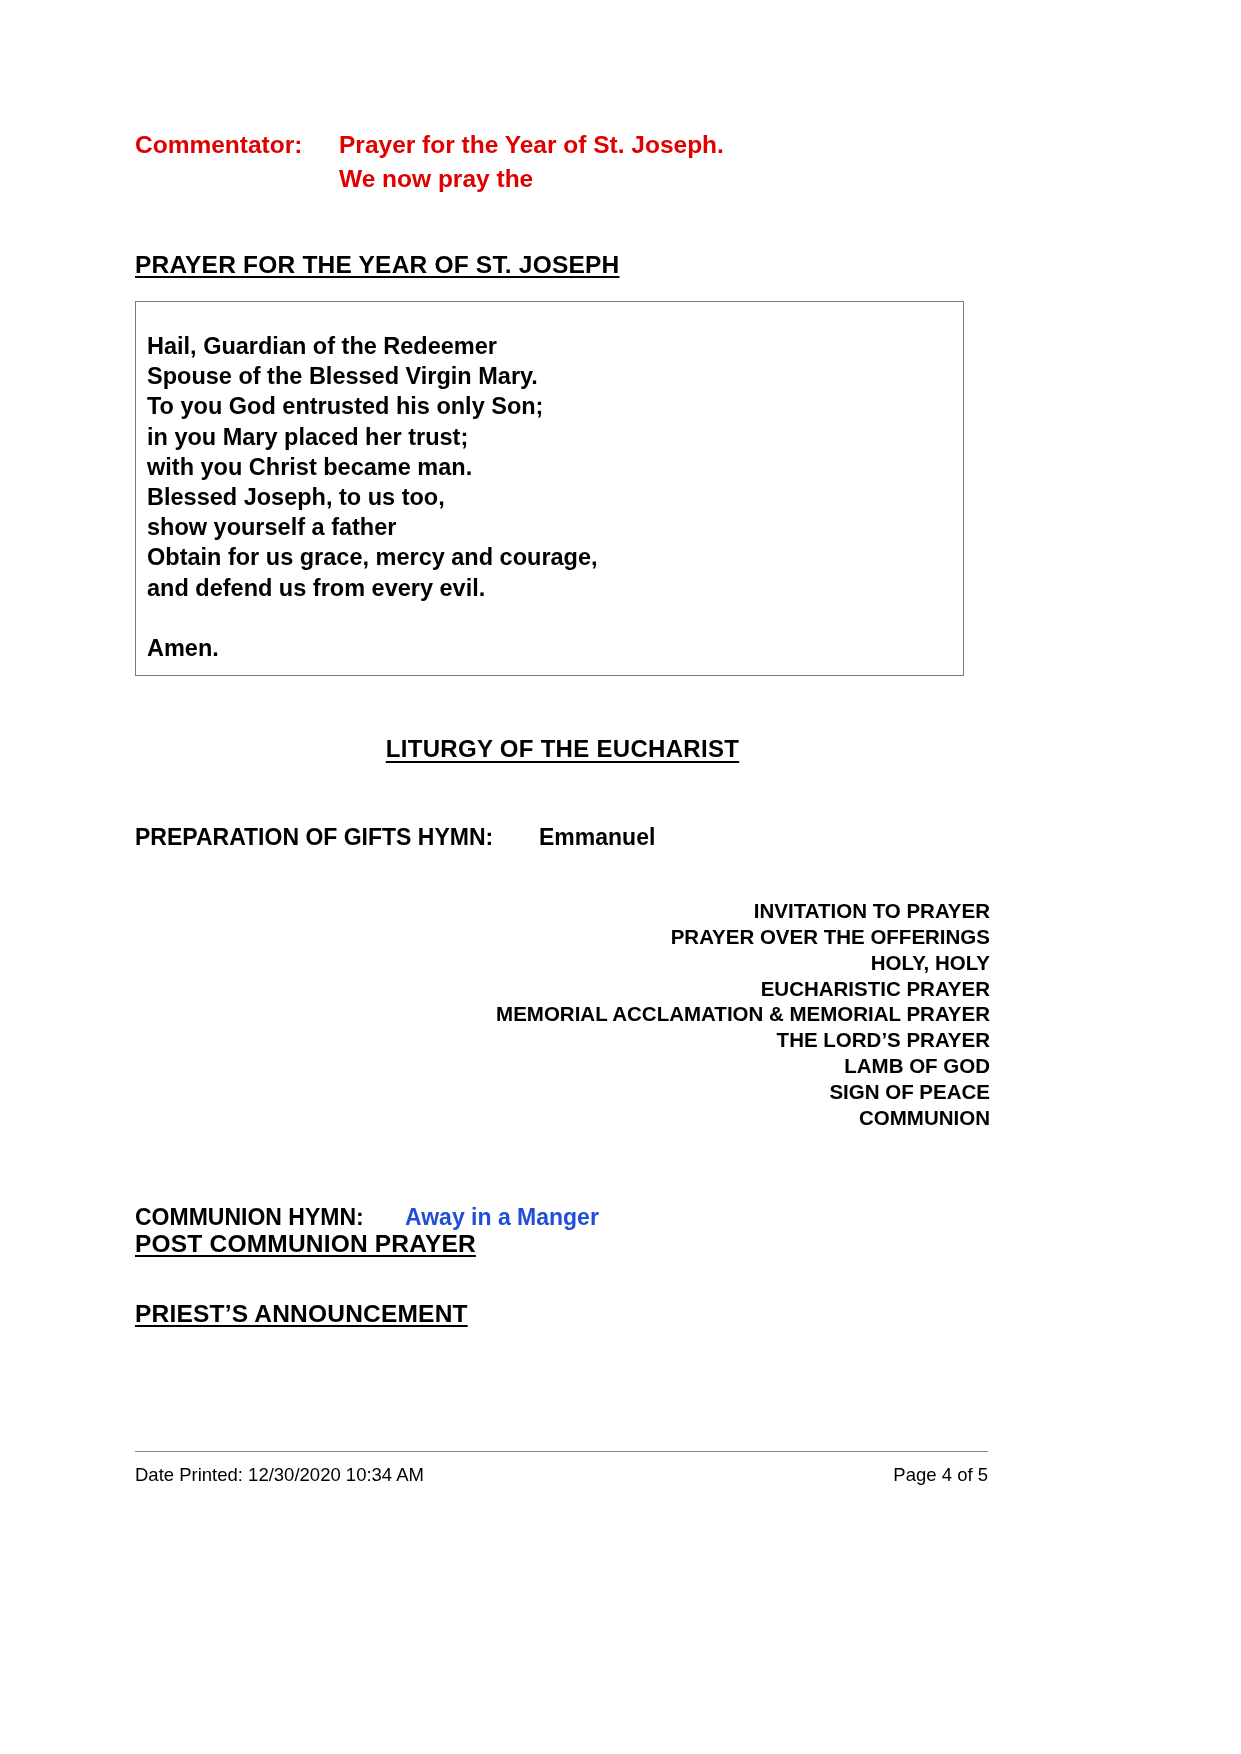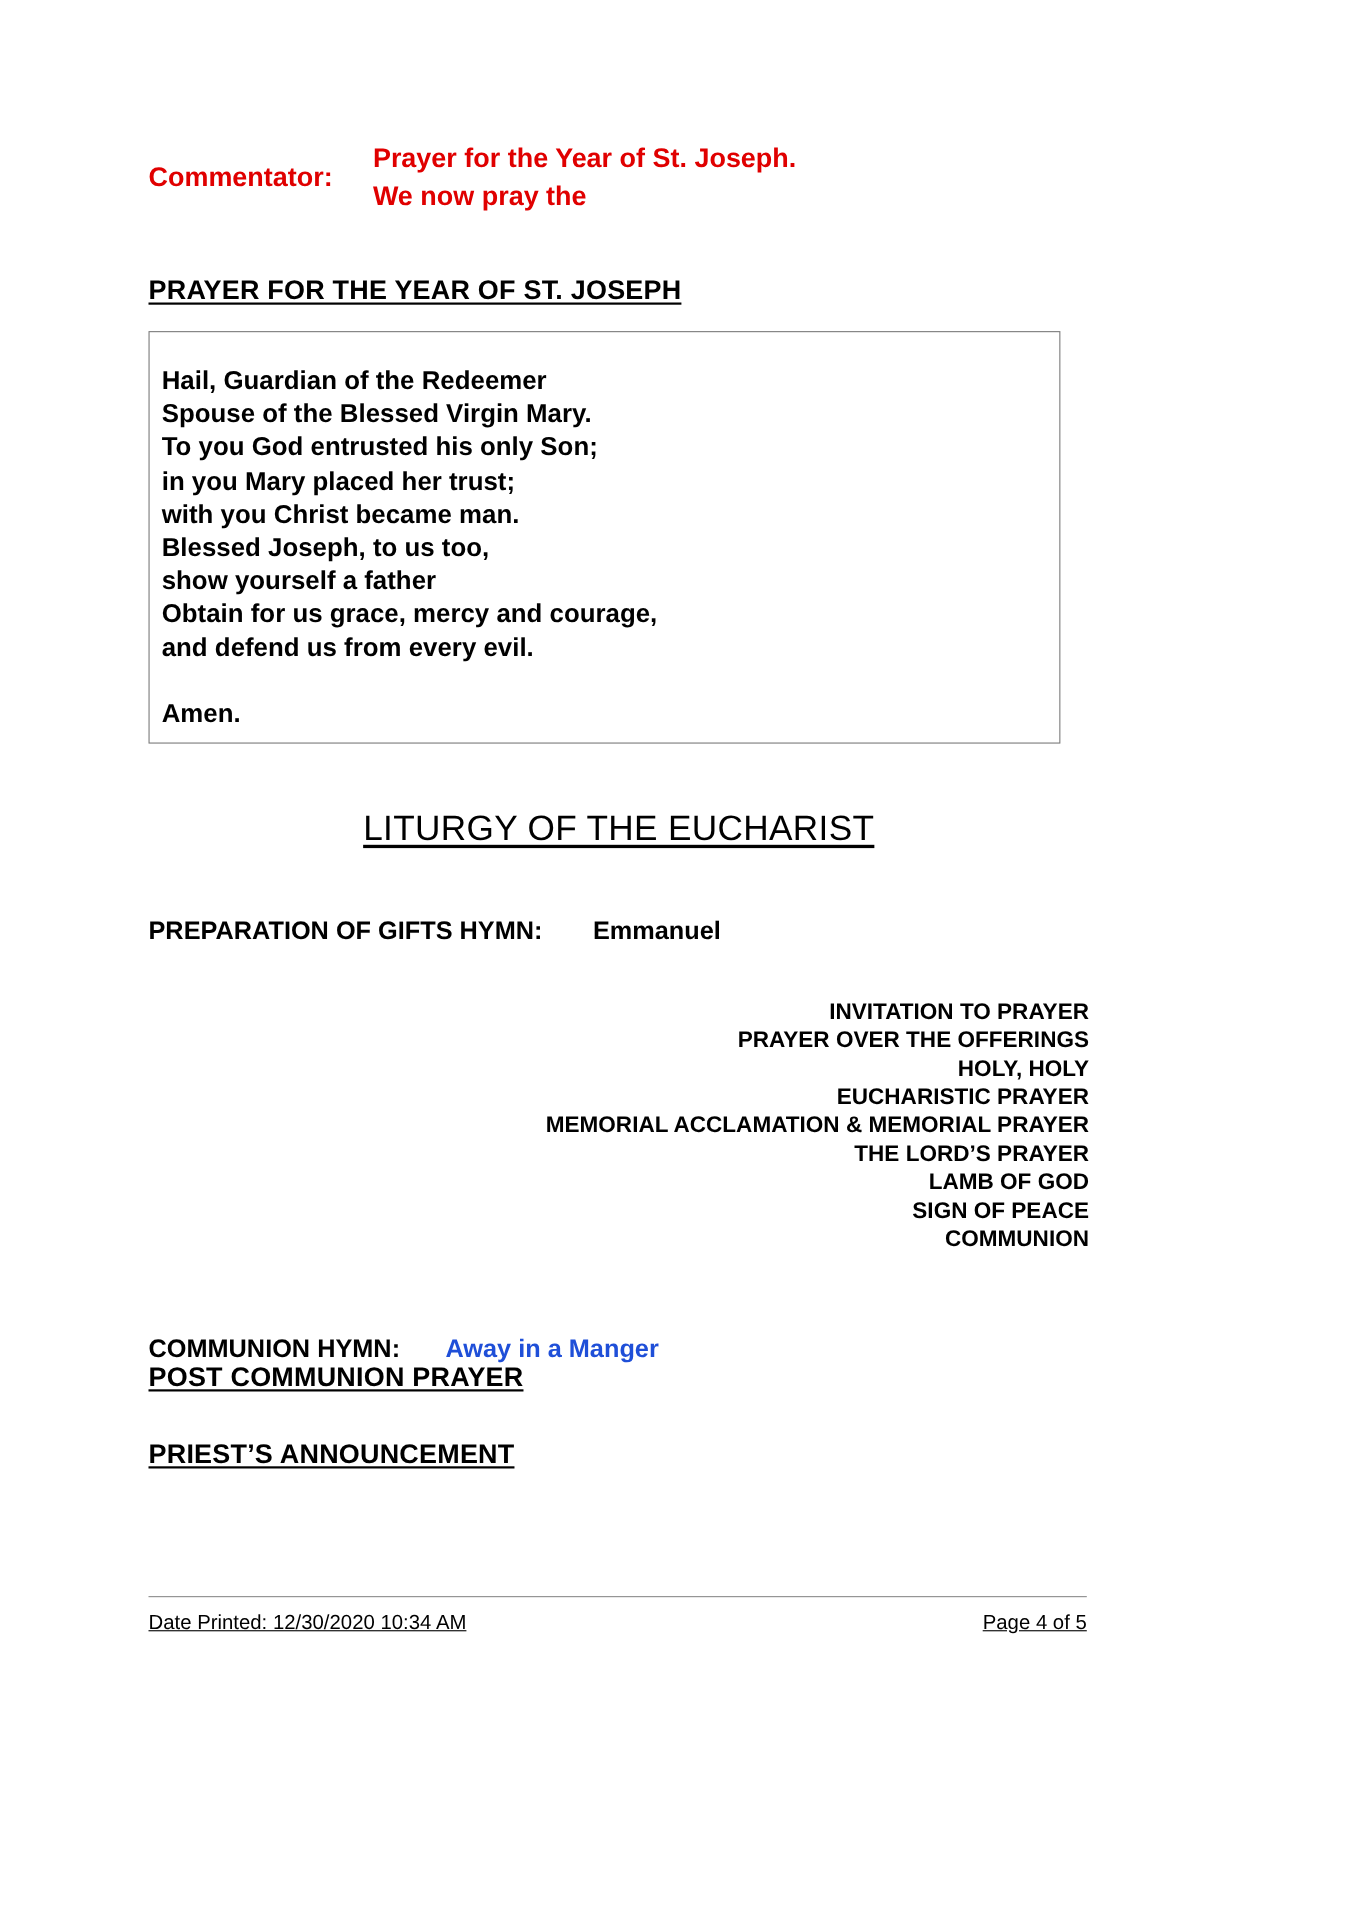--- a/index.html
+++ b/index.html
@@ -29,21 +29,21 @@
   
   .commentator-block {
     margin-top: 128px;
     color: #e00000;
     font-weight: bold;
     font-size: 24.5px;
     line-height: 34px;
   }
   .commentator-row {
     display: flex;
-    align-items: center;
+    align-items: flex-start;
   }
   .commentator-label {
     width: 204px;
     flex: 0 0 204px;
     white-space: nowrap;
   }
   .commentator-lines {
     flex: 1 1 auto;
   }
   .commentator-lines div {
@@ -81,22 +81,22 @@
   .prayer-box .line.blank {
     height: 30.2px;
   }
 
   
   .center-heading {
     text-align: center;
     margin-top: 59px;
   }
   .center-heading span {
-    font-weight: normal;
-    font-size: 32px;
+    font-weight: bold;
+    font-size: 24px;
     text-decoration: underline;
     text-underline-offset: 4px;
     letter-spacing: 0.3px;
   }
 
   
   .hymn-row {
     display: flex;
     align-items: baseline;
     font-weight: bold;
@@ -149,21 +149,20 @@
   }
   .footer-row {
     display: flex;
     justify-content: space-between;
     align-items: baseline;
     margin-top: 12px;
     font-size: 18.5px;
   }
   .footer-row .left, .footer-row .right {
     white-space: nowrap;
-    text-decoration: underline;
   }
 </style>
 </head>
 <body>
 
 <div class="page">
   <div class="content">
 
     <div class="commentator-block">
       <div class="commentator-row">

